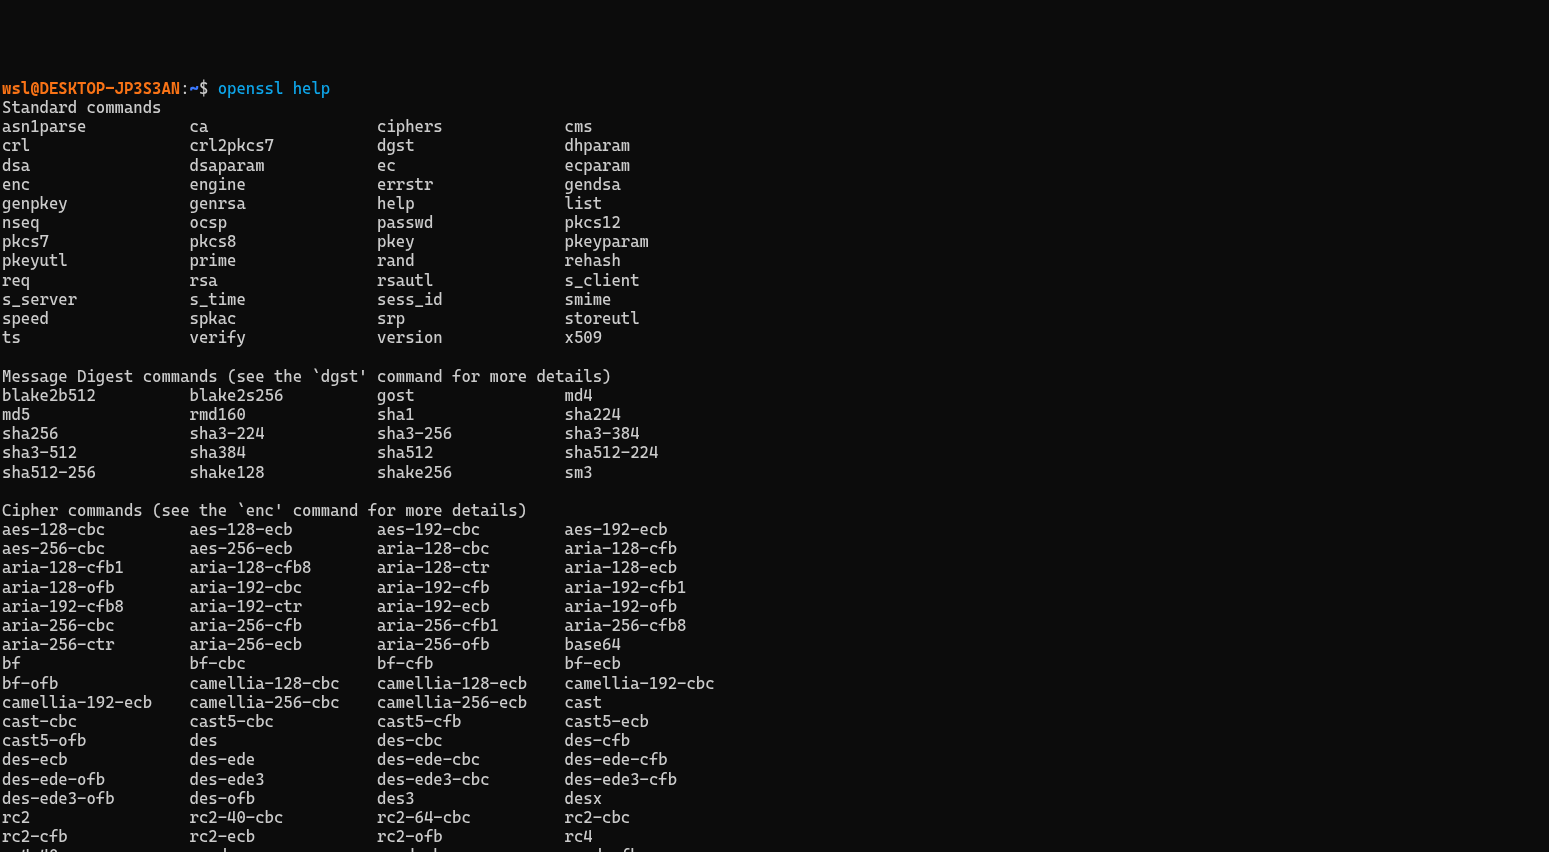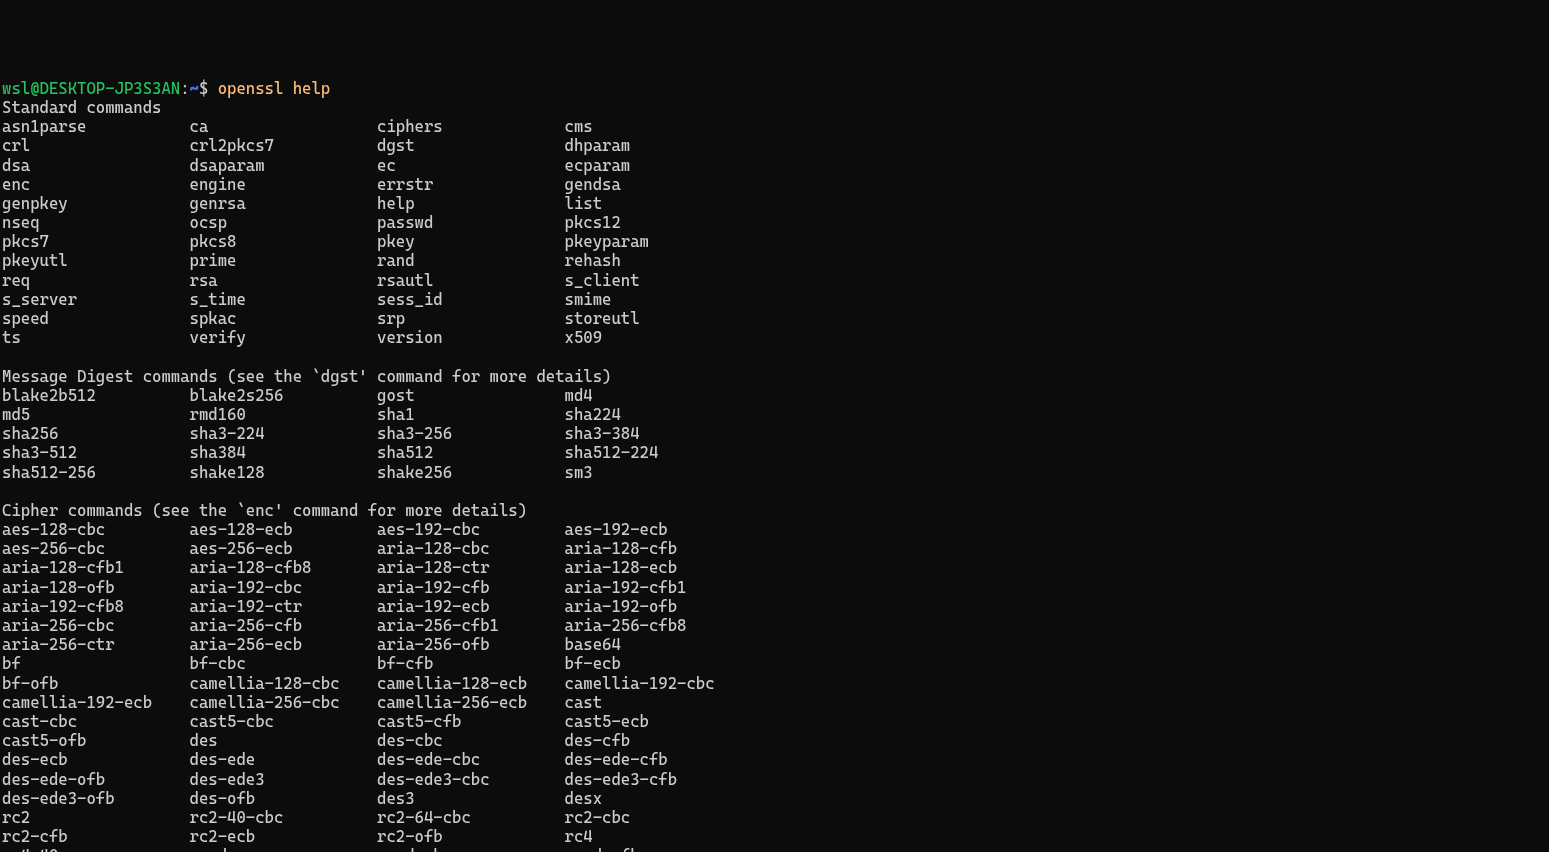--- a/index.html
+++ b/index.html
@@ -13,32 +13,32 @@
       font-family: 'Cascadia Mono', 'Consolas', 'Courier New', monospace;
       font-size: 16px;
       line-height: 1.2;
       padding: 2px 0 0 2px;
       white-space: pre;
       width: 1549px;
       height: 852px;
       overflow: hidden;
     }
     .prompt-user-host {
-      color: #22c55e;
-      font-weight: normal;
+      color: #f97316;
+      font-weight: bold;
     }
     .prompt-path {
       color: #3b78ff;
       font-weight: bold;
     }
     .prompt-dollar {
       color: #cccccc;
     }
     .command {
-      color: #fdba74;
+      color: #0ea5e9;
     }
     .line {
       display: block;
       min-height: 1.2em;
     }
     .col {
       display: inline-block;
       width: 20ch;
       vertical-align: top;
     }

